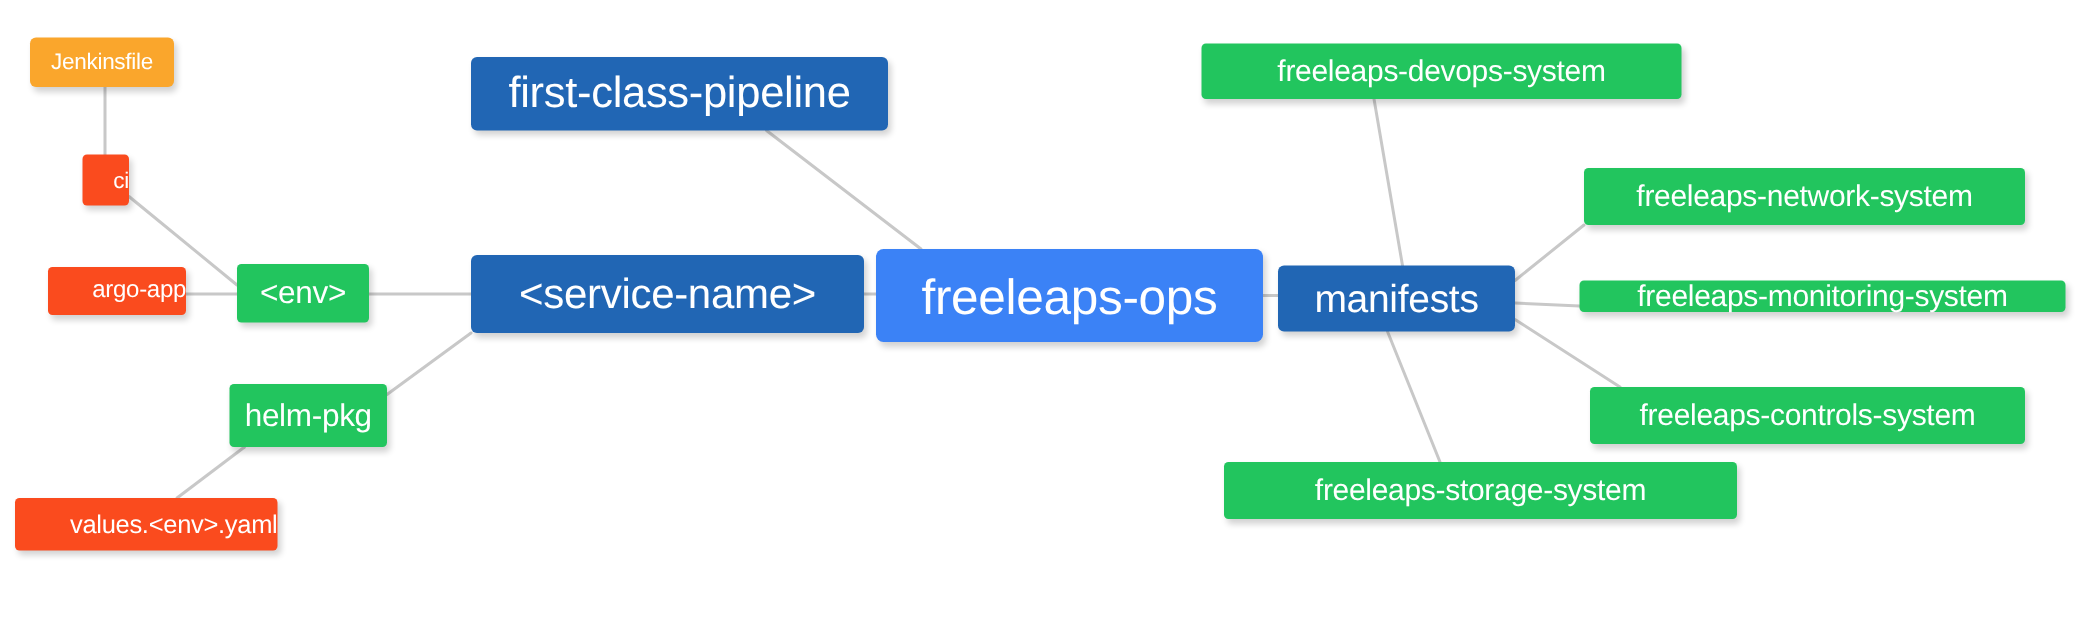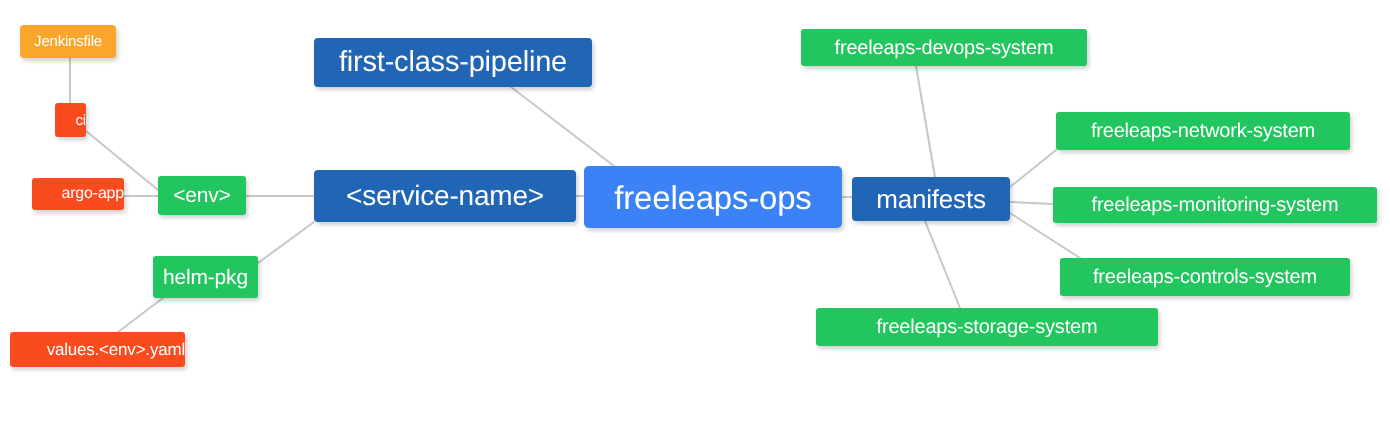--- a/index.html
+++ b/index.html
@@ -107,27 +107,27 @@
       </div>
       <div class="node n-blue" style="left: 314px; top: 170px; width: 262px; height: 52px; font-size: 28px;">
         <span>&lt;service-name&gt;</span>
       </div>
       <div class="node n-root" style="left: 584px; top: 166px; width: 258px; height: 62px; font-size: 33px;">
         <span>freeleaps-ops</span>
       </div>
       <div class="node n-blue" style="left: 852px; top: 177px; width: 158px; height: 44px; font-size: 26px;">
         <span>manifests</span>
       </div>
-      <div class="node n-green" style="left: 801px; top: 29px; width: 286px; height: 37px; font-size: 20px;">
+      <div class="node n-green" style="left: 801px; top: 29px; width: 320px; height: 37px; font-size: 20px;">
         <span>freeleaps-devops-system</span>
       </div>
       <div class="node n-green" style="left: 1056px; top: 112px; width: 294px; height: 38px; font-size: 20px;">
         <span>freeleaps-network-system</span>
       </div>
-      <div class="node n-green" style="left: 1053px; top: 187px; width: 324px; height: 36px; font-size: 20px;">
+      <div class="node n-green" style="left: 1053px; top: 187px; width: 324px; height: 21px; font-size: 20px;">
         <span>freeleaps-monitoring-system</span>
       </div>
       <div class="node n-green" style="left: 1060px; top: 258px; width: 290px; height: 38px; font-size: 20px;">
         <span>freeleaps-controls-system</span>
       </div>
       <div class="node n-green" style="left: 816px; top: 308px; width: 342px; height: 38px; font-size: 20px;">
         <span>freeleaps-storage-system</span>
       </div>
     </div>
 </div>

